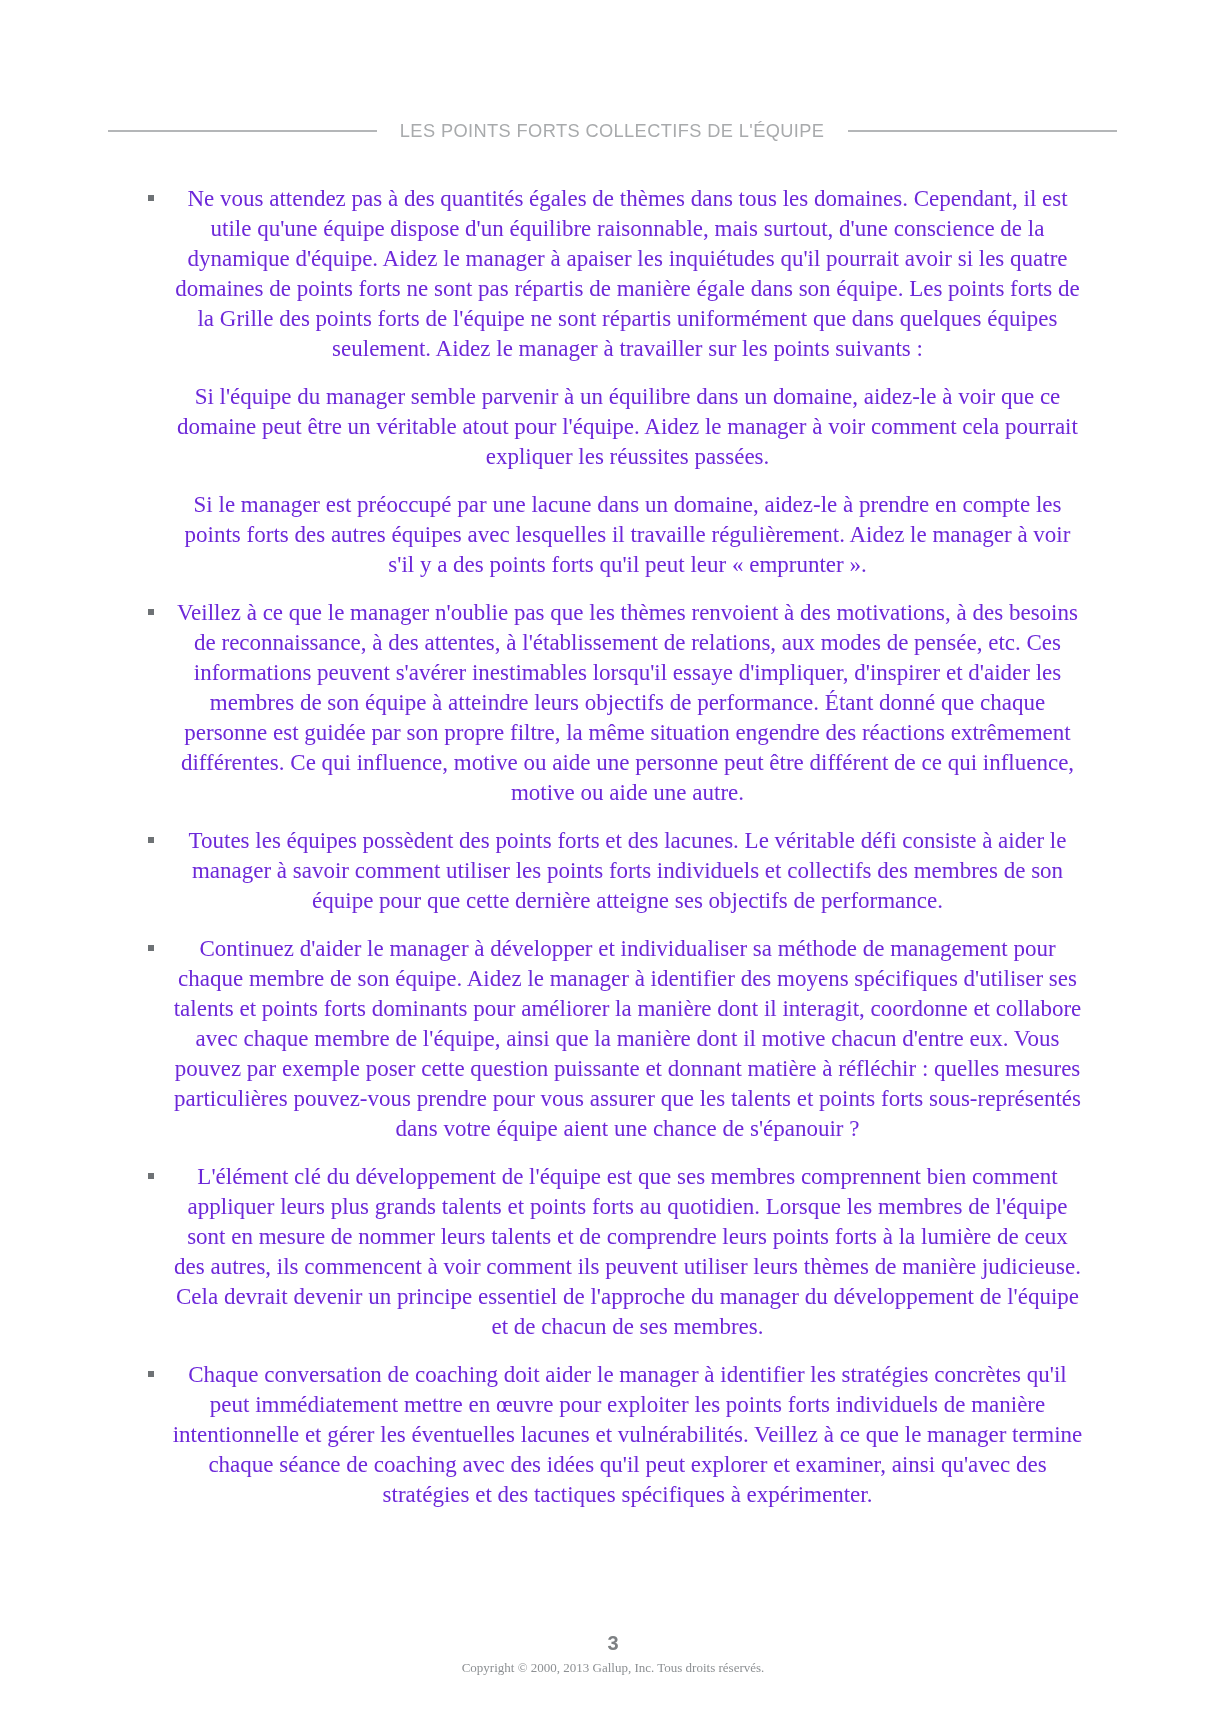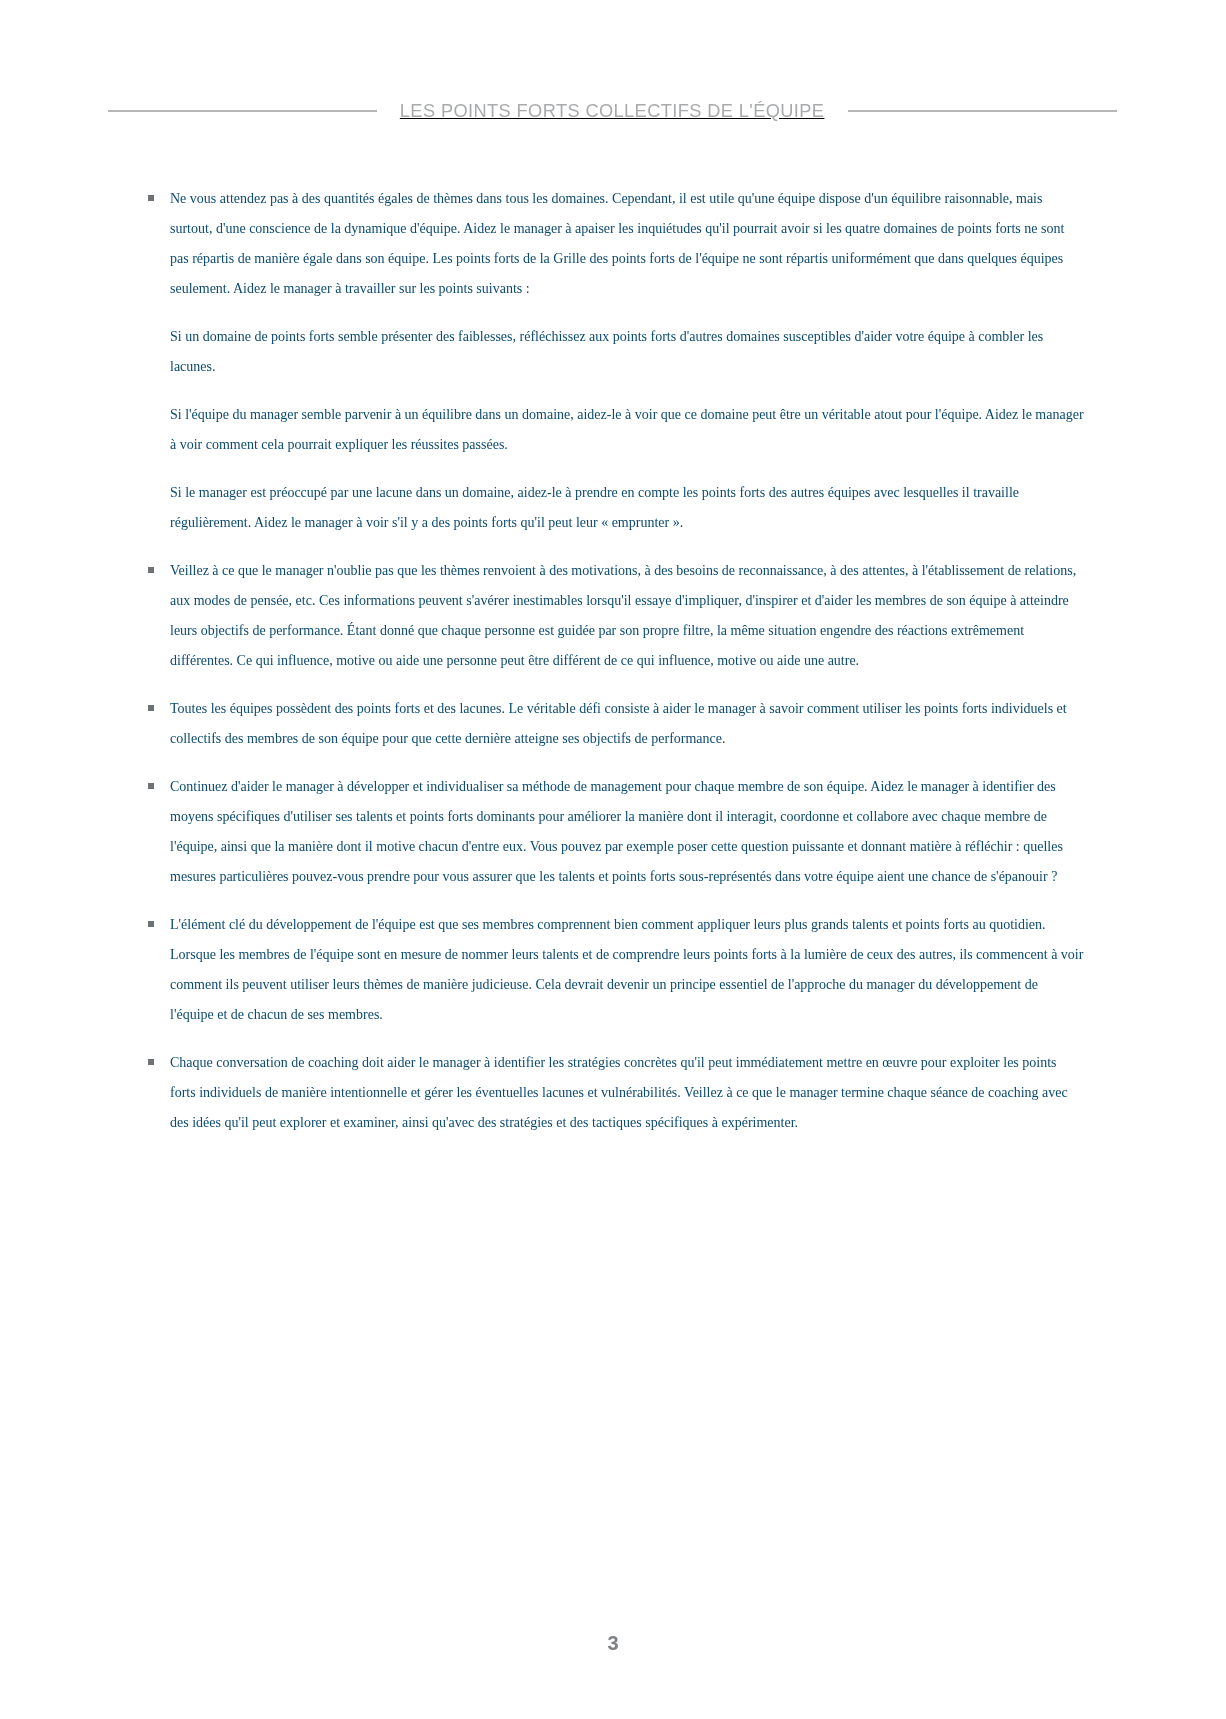--- a/index.html
+++ b/index.html
@@ -12,27 +12,26 @@
     width: 1226px;
     height: 1719px;
     background: #ffffff;
     overflow: hidden;
     font-family: "Liberation Serif", serif;
   }
 
   
   .header {
     position: absolute;
-    top: 100px;
+    top: 120px;
     left: 108px;
     right: 109px;
     display: flex;
     align-items: center;
     gap: 14px;
-    text-decoration: underline;
   }
   .header .rule {
     flex: 1;
     height: 2px;
     background: #b4b6b8;
   }
   .header .title {
     font-family: "Liberation Sans", sans-serif;
     font-size: 19px;
     letter-spacing: 0.4px;
@@ -43,24 +42,24 @@
     transform: scaleX(0.96);
     transform-origin: center;
   }
 
   
   .content {
     position: absolute;
     top: 184px;
     left: 170px;
     width: 915px;
-    color: #0c4a6e;
-    font-size: 14px;
+    color: #6d28d9;
+    font-size: 23px;
     line-height: 30px;
-    text-align: left;
+    text-align: center;
   }
   .para {
     position: relative;
     margin: 0 0 18px 0;
   }
   .para .marker {
     position: absolute;
     left: -22px;
     top: 11px;
     width: 6px;
@@ -102,23 +101,20 @@
     <span class="rule"></span>
   </div>
 
   <div class="content">
 
     <div class="para bullet">
       <span class="marker"></span>
       <span>Ne vous attendez pas à des quantités égales de thèmes dans tous les domaines. Cependant, il est utile qu'une équipe dispose d'un équilibre raisonnable, mais surtout, d'une conscience de la dynamique d'équipe. Aidez le manager à apaiser les inquiétudes qu'il pourrait avoir si les quatre domaines de points forts ne sont pas répartis de manière égale dans son équipe. Les points forts de la Grille des points forts de l'équipe ne sont répartis uniformément que dans quelques équipes seulement. Aidez le manager à travailler sur les points suivants :</span>
     </div>
 
-    <div class="para sub">
-      <span>Si un domaine de points forts semble présenter des faiblesses, réfléchissez aux points forts d'autres domaines susceptibles d'aider votre équipe à combler les lacunes.</span>
-    </div>
 
     <div class="para sub">
       <span>Si l'équipe du manager semble parvenir à un équilibre dans un domaine, aidez-le à voir que ce domaine peut être un véritable atout pour l'équipe. Aidez le manager à voir comment cela pourrait expliquer les réussites passées.</span>
     </div>
 
     <div class="para sub">
       <span>Si le manager est préoccupé par une lacune dans un domaine, aidez-le à prendre en compte les points forts des autres équipes avec lesquelles il travaille régulièrement. Aidez le manager à voir s'il y a des points forts qu'il peut leur « emprunter ».</span>
     </div>
 
     <div class="para bullet">
@@ -142,14 +138,15 @@
     </div>
 
     <div class="para bullet">
       <span class="marker"></span>
       <span>Chaque conversation de coaching doit aider le manager à identifier les stratégies concrètes qu'il peut immédiatement mettre en œuvre pour exploiter les points forts individuels de manière intentionnelle et gérer les éventuelles lacunes et vulnérabilités. Veillez à ce que le manager termine chaque séance de coaching avec des idées qu'il peut explorer et examiner, ainsi qu'avec des stratégies et des tactiques spécifiques à expérimenter.</span>
     </div>
 
   </div>
 
   <div class="page-number">3</div>
+  <div class="copyright">Copyright © 2000, 2013 Gallup, Inc. Tous droits réservés.</div>
 
 </div>
 
 </body></html>

